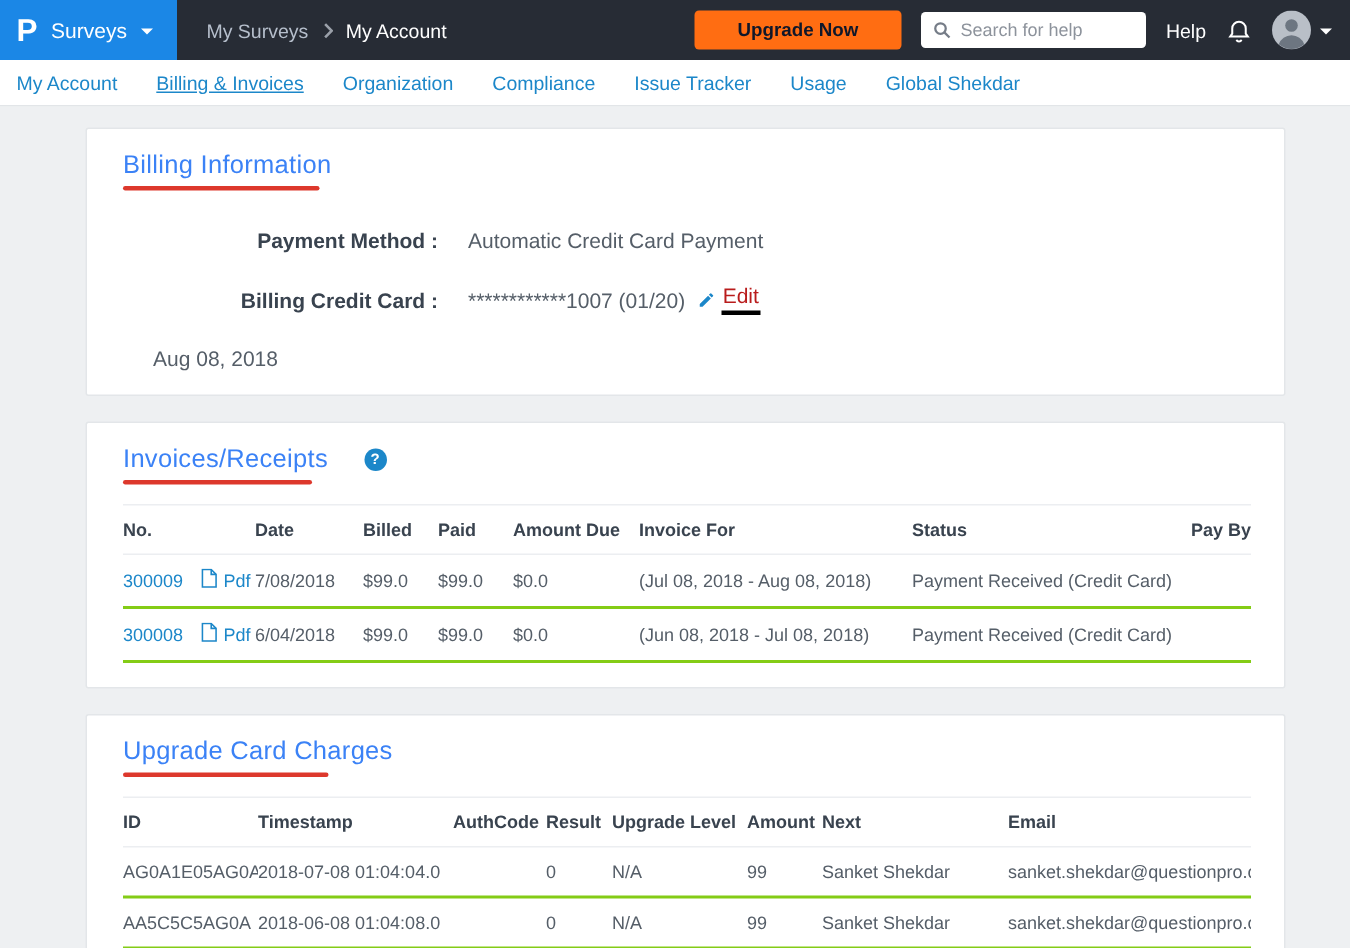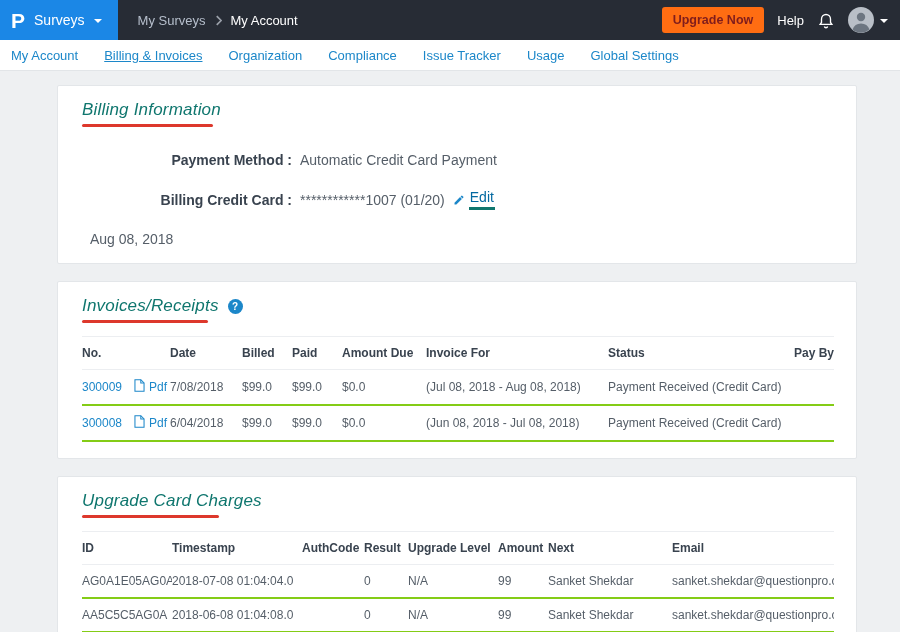--- a/index.html
+++ b/index.html
@@ -23,23 +23,23 @@
     width: 0; height: 0; display: inline-block;
     border-left: 4px solid transparent; border-right: 4px solid transparent;
     border-top: 4px solid #fff; margin-top: 2px;
   }
   .breadcrumb { display: flex; align-items: center; gap: 9px; margin-left: 20px; font-size: 13px; }
   .crumb-parent { color: #b6bfcc; }
   .crumb-chev { display: flex; align-items: center; margin-top: 1px; }
   .crumb-current { color: #ffffff; }
   .topbar-right { margin-left: auto; display: flex; align-items: center; gap: 13px; padding-right: 12px; }
   .upgrade-btn {
-    background: #ff6d12; color: #7f1d1d; border: none; border-radius: 3px;
+    background: #ff6d12; color: #0f172a; border: none; border-radius: 3px;
     font-family: inherit; font-size: 12.5px; font-weight: bold;
-    padding: 6px 11px; cursor: pointer;
+    padding: 6px 29px; cursor: pointer;
   }
   .search-box { position: relative; display: flex; align-items: center; }
   .search-box input {
     width: 150px; height: 24px; border: none; border-radius: 3px;
     padding: 0 8px 0 26px; font-size: 12px; font-family: inherit; color: #333;
     outline: none; background: #fff;
   }
   .search-box input::placeholder { color: #8d939c; }
   .search-icon { position: absolute; left: 8px; top: 6px; line-height: 0; }
   .help-label { color: #fff; font-size: 13px; }
@@ -55,37 +55,37 @@
   .nav-item { font-size: 13px; color: #1c87c9; }
   .nav-item.active { text-decoration: underline; }
 
   
   .main { padding-top: 14px; }
   .card {
     width: 800px; margin: 0 0 17px 57px; background: #fff;
     border: 1px solid #e3e6e9; border-radius: 2px;
     padding: 14px 24px 16px;
   }
-  .card-title { font-size: 17px; font-weight: 400; color: #0f766e; letter-spacing: .2px; font-style: italic; }
-  .title-line { display: flex; align-items: center; gap: 9px; }
+  .card-title { font-size: 17px; font-weight: 400; color: #3b82f6; letter-spacing: .2px; }
+  .title-line { display: flex; align-items: center; gap: 24px; }
   .red-underline { height: 3px; background: #dd382c; border-radius: 2px; margin-top: 4px; }
   .help-icon {
     width: 15px; height: 15px; border-radius: 50%; background: #1c87c9;
     color: #fff; font-size: 10px; font-weight: bold; display: inline-flex;
     align-items: center; justify-content: center; cursor: pointer;
   }
 
   
   .fields { margin-top: 25px; }
   .field-row { display: flex; align-items: center; font-size: 14px; }
   .field-row + .field-row { margin-top: 21px; }
   .field-label { width: 210px; text-align: right; font-weight: bold; color: #39434f; }
-  .field-value { margin-left: 8px; color: #555e68; }
+  .field-value { margin-left: 20px; color: #555e68; }
   .edit-link { display: inline-flex; align-items: center; gap: 4px; margin-left: 8px; color: #1c87c9; }
-  .edit-text { color: #0369a1; border-bottom: 3px solid #0f766e; padding: 0 1px 2px; }
+  .edit-text { color: #b91c1c; border-bottom: 3px solid #000000; padding: 0 1px 2px; }
   .pencil { line-height: 0; }
 
   
   .data-table { border-collapse: collapse; margin-top: 13px; table-layout: fixed; width: 752px; }
   .data-table th {
     font-size: 12px; color: #39434f; text-align: left; font-weight: bold;
     padding: 9px 4px 9px 0;
     border-top: 1px solid #eceef1; border-bottom: 1px solid #eceef1;
   }
   .data-table td {
@@ -113,20 +113,29 @@
       <svg width="7" height="11" viewBox="0 0 8 12" fill="none" stroke="#9aa0a9" stroke-width="2">
           <path d="M2 1l5 5-5 5"></path>
         </svg>
     </span>
     <span class="crumb-current">My Account</span>
   </nav>
 
   <div class="topbar-right">
     <button class="upgrade-btn">Upgrade Now</button>
 
+    <div class="search-box">
+      <span class="search-icon">
+        <svg width="12" height="12" viewBox="0 0 24 24" fill="none" stroke="#757c87" stroke-width="3">
+            <circle cx="10" cy="10" r="7"></circle>
+            <line x1="15.5" y1="15.5" x2="22" y2="22"></line>
+          </svg>
+      </span>
+      <input type="text" placeholder="Search for help" style="">
+    </div>
 
     <a class="help-label">Help</a>
 
     <span class="bell">
       <svg width="18" height="19" viewBox="0 0 24 24" fill="none" stroke="#ffffff" stroke-width="1.8">
           <path d="M6 10a6 6 0 1 1 12 0v4.6l1.8 2.6H4.2L6 14.6z"></path>
           <path d="M9.8 20a2.3 2.3 0 0 0 4.4 0"></path>
         </svg>
     </span>
 
@@ -143,21 +152,21 @@
   </div>
 </header>
 
 <nav class="nav">
   <a class="nav-item">My Account</a>
   <a class="nav-item active">Billing &amp; Invoices</a>
   <a class="nav-item">Organization</a>
   <a class="nav-item">Compliance</a>
   <a class="nav-item">Issue Tracker</a>
   <a class="nav-item">Usage</a>
-  <a class="nav-item">Global Settings</a>
+  <a class="nav-item">Global Shekdar</a>
 </nav>
 
 <main class="main">
 
   <section class="card">
     <h2 class="card-title">Billing Information</h2>
     <div class="red-underline" style="width:131px"></div>
 
     <div class="fields">
       <div class="field-row">

